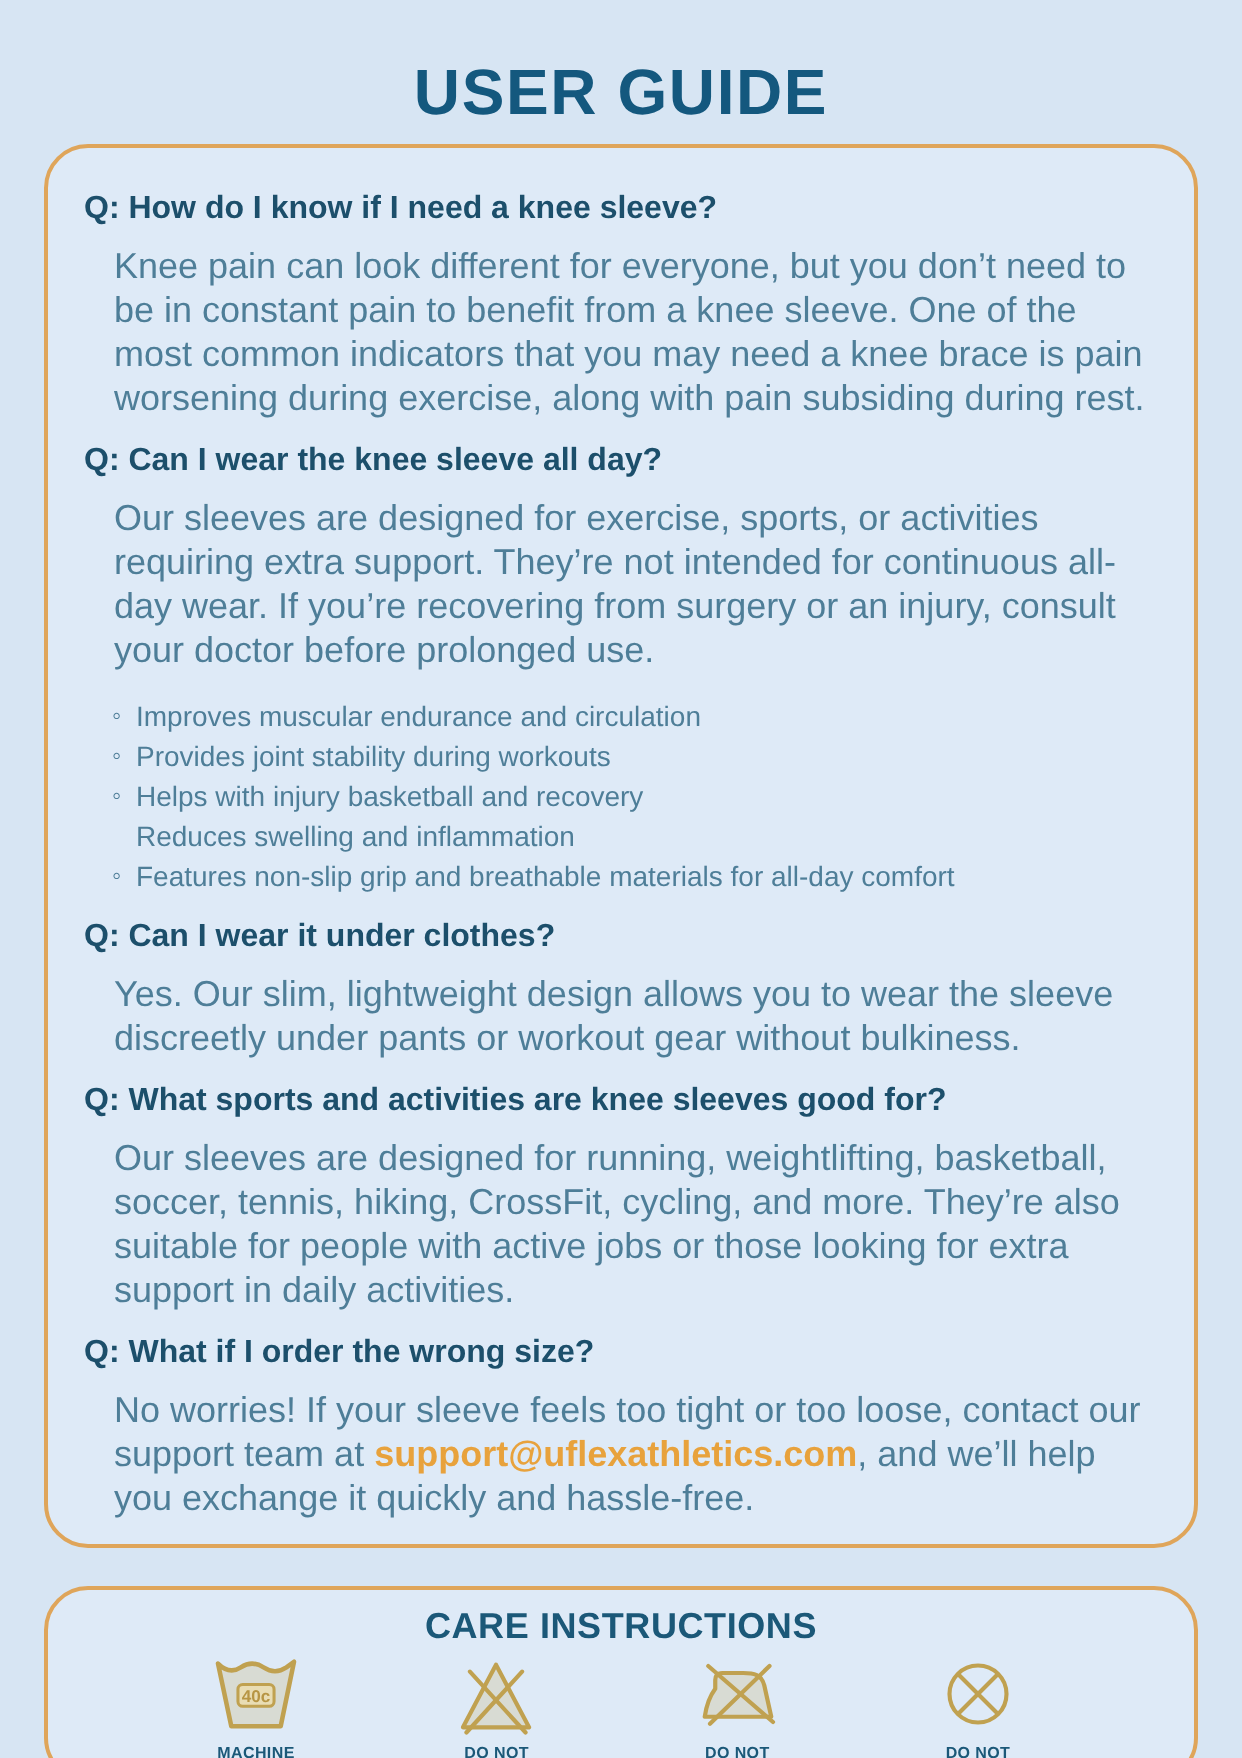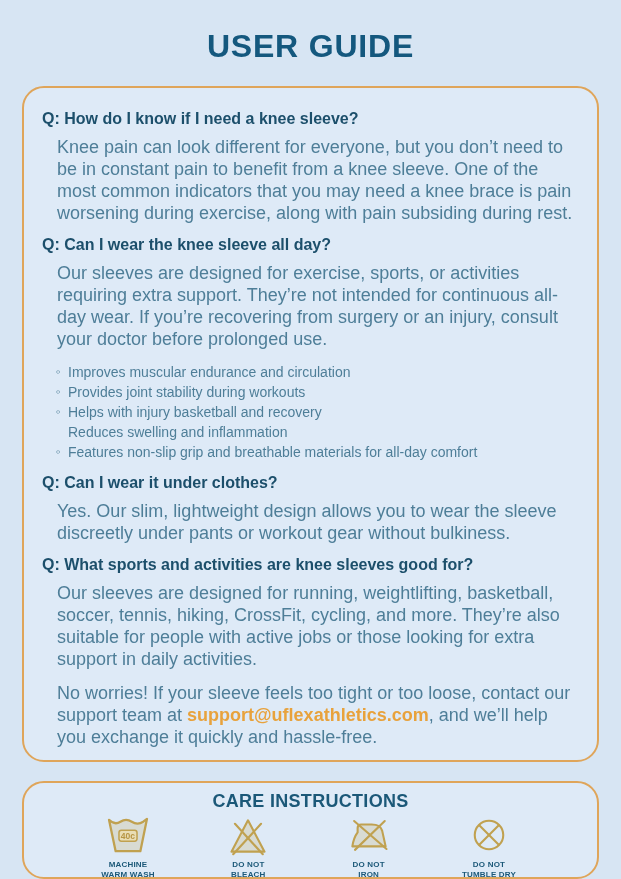--- a/index.html
+++ b/index.html
@@ -9,21 +9,21 @@
     font-family: "Liberation Sans", sans-serif;
     overflow: hidden;
   }
   .page-title {
     text-align: center;
     color: #14587e;
     font-size: 32px;
     font-weight: bold;
     letter-spacing: 0.8px;
     padding-top: 28px;
-    height: 86px;
+    height: 72px;
   }
   .faq-card {
     margin: 0 22px;
     background: #deeaf7;
     border: 2.5px solid #dfa55a;
     border-radius: 22px;
     padding: 22px 20px 12px 18px;
   }
   .faq-item { margin-bottom: 12px; }
   .faq-item:last-child { margin-bottom: 0; }
@@ -143,20 +143,21 @@
     <h2 class="q">Q: Can I wear it under clothes?</h2>
     <p class="a">Yes. Our slim, lightweight design allows you to wear the sleeve discreetly under pants or workout gear without bulkiness.</p>
   </section>
 
   <section class="faq-item">
     <h2 class="q">Q: What sports and activities are knee sleeves good for?</h2>
     <p class="a">Our sleeves are designed for running, weightlifting, basketball, soccer, tennis, hiking, CrossFit, cycling, and more. They’re also suitable for people with active jobs or those looking for extra support in daily activities.</p>
   </section>
 
   <section class="faq-item">
+    <h2 class="q">Q: What if I order the wrong size?</h2>
     <p class="a"><span>No worries! If your sleeve feels too tight or too loose, contact our support team at </span><a class="email" href="#">support@uflexathletics.com</a><span>, and we’ll help you exchange it quickly and hassle-free.</span></p>
   </section>
 
 </div>
 
 <div class="care-card">
   <div class="care-title">CARE INSTRUCTIONS</div>
   <div class="care-row">
 
     <div class="care-item">

